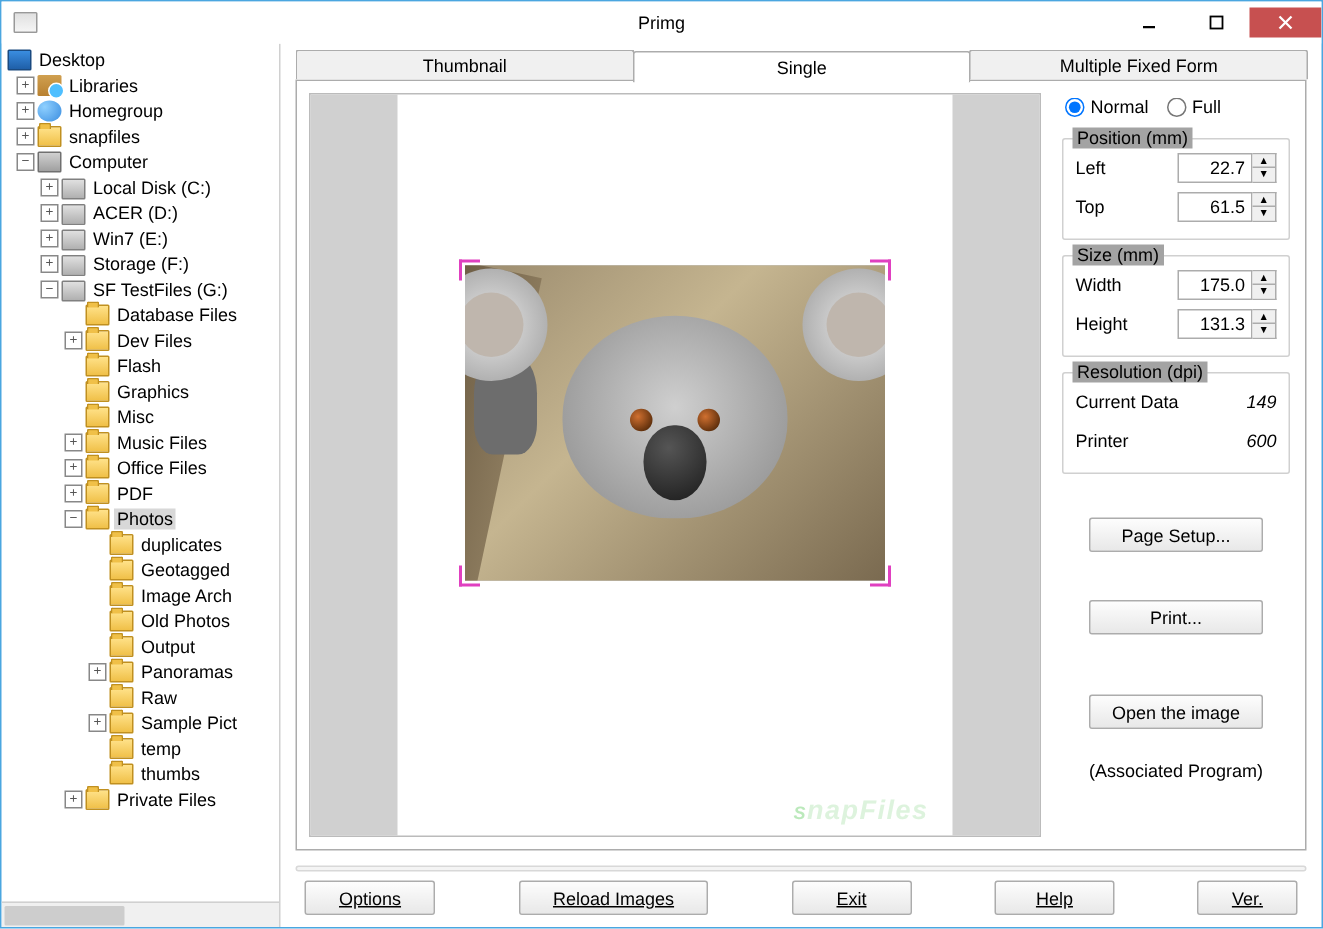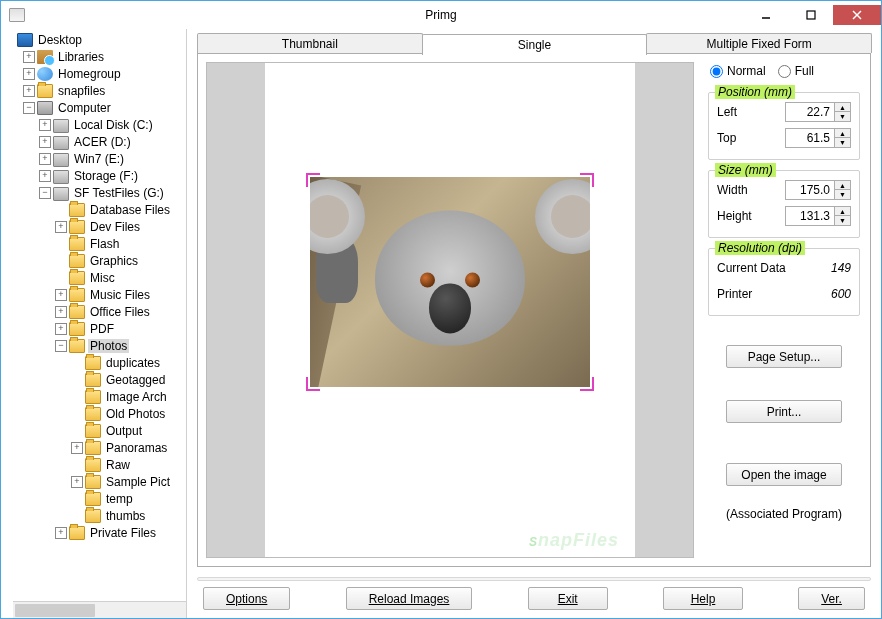--- a/index.html
+++ b/index.html
@@ -11,21 +11,21 @@
 .titlebar .title { position: absolute; left: 50%; transform: translateX(-50%); color: #000; }
 .titlebar .win-buttons { margin-left: auto; display: flex; }
 .titlebar .win-btn { width: 45px; height: 20px; display: flex; align-items: center; justify-content: center; color: #000; }
 .titlebar .win-btn.close { background: #c75050; color: #fff; width: 48px; }
 .titlebar .win-btn svg { width: 10px; height: 10px; }
 
 
 .main { flex: 1; display: flex; overflow: hidden; }
 
 
-.tree-pane { width: 186px; border-right: 1px solid #d0d0d0; display: flex; flex-direction: column; padding-left: 12px; }
+.tree-pane { width: 186px; border-right: 1px solid #d0d0d0; display: flex; flex-direction: column; }
 .tree { flex: 1; overflow: auto; padding: 2px 0 2px 2px; }
 .tree-row { display: flex; align-items: center; height: 17px; white-space: nowrap; cursor: default; }
 .tree-row .twisty { width: 12px; height: 12px; display: inline-flex; align-items: center; justify-content: center; border: 1px solid #888; font-size: 9px; line-height: 1; margin-right: 2px; background: #fff; color: #555; }
 .tree-row .twisty.empty { border: none; }
 .tree-row .icon { width: 16px; height: 14px; margin-right: 3px; flex-shrink: 0; }
 .tree-row .label { padding: 0 2px; }
 .tree-row.selected .label { background: #d8d8d8; }
 
 .icon-desktop { background: linear-gradient(#3a8de0, #1f5fa8); border: 1px solid #1a4a80; border-radius: 1px; }
 .icon-libraries { background: linear-gradient(#d0a050, #b88030); border-radius: 1px; position: relative; }
@@ -75,21 +75,21 @@
 .koala .branch { position: absolute; left: -30px; top: 0; width: 60px; height: 100%; background: linear-gradient(90deg, #6a5a42, #8a795c); transform: rotate(12deg); }
 .koala .paw { position: absolute; left: 6px; top: 58px; width: 42px; height: 68px; background: #6d6d6d; border-radius: 40% 40% 30% 30%; }
 
 
 .side-panel { width: 168px; padding: 8px 10px 8px 6px; display: flex; flex-direction: column; gap: 6px; }
 .radio-row { display: flex; align-items: center; gap: 12px; padding: 2px 0 4px 2px; }
 .radio-row label { display: flex; align-items: center; gap: 4px; }
 .radio-row input { margin: 0; }
 
 .group { border: 1px solid #d0d0d0; border-radius: 2px; padding: 6px 8px 8px 8px; position: relative; margin-top: 4px; }
-.group .legend { position: absolute; top: -8px; left: 6px; background: #bef264; padding: 0 3px; font-style: italic; }
+.group .legend { position: absolute; top: -8px; left: 6px; background: #a3a3a3; padding: 0 3px; }
 .group .row { display: flex; align-items: center; justify-content: space-between; height: 26px; }
 .group .row .lab { }
 .spinner { display: flex; align-items: center; }
 .spinner input { width: 50px; height: 20px; border: 1px solid #acacac; text-align: right; padding: 0 4px; }
 .spinner .arrows { display: flex; flex-direction: column; border: 1px solid #acacac; border-left: none; }
 .spinner .arrows span { width: 15px; height: 9px; display: flex; align-items: center; justify-content: center; font-size: 7px; background: #f0f0f0; line-height: 1; }
 .spinner .arrows span:first-child { border-bottom: 1px solid #acacac; }
 
 .res-val { text-align: right; width: 40px; font-style: italic; }
 

